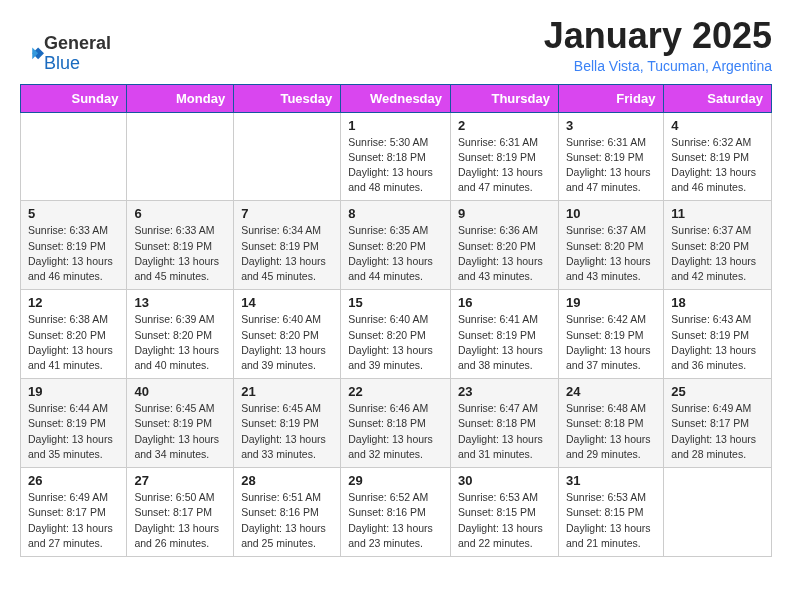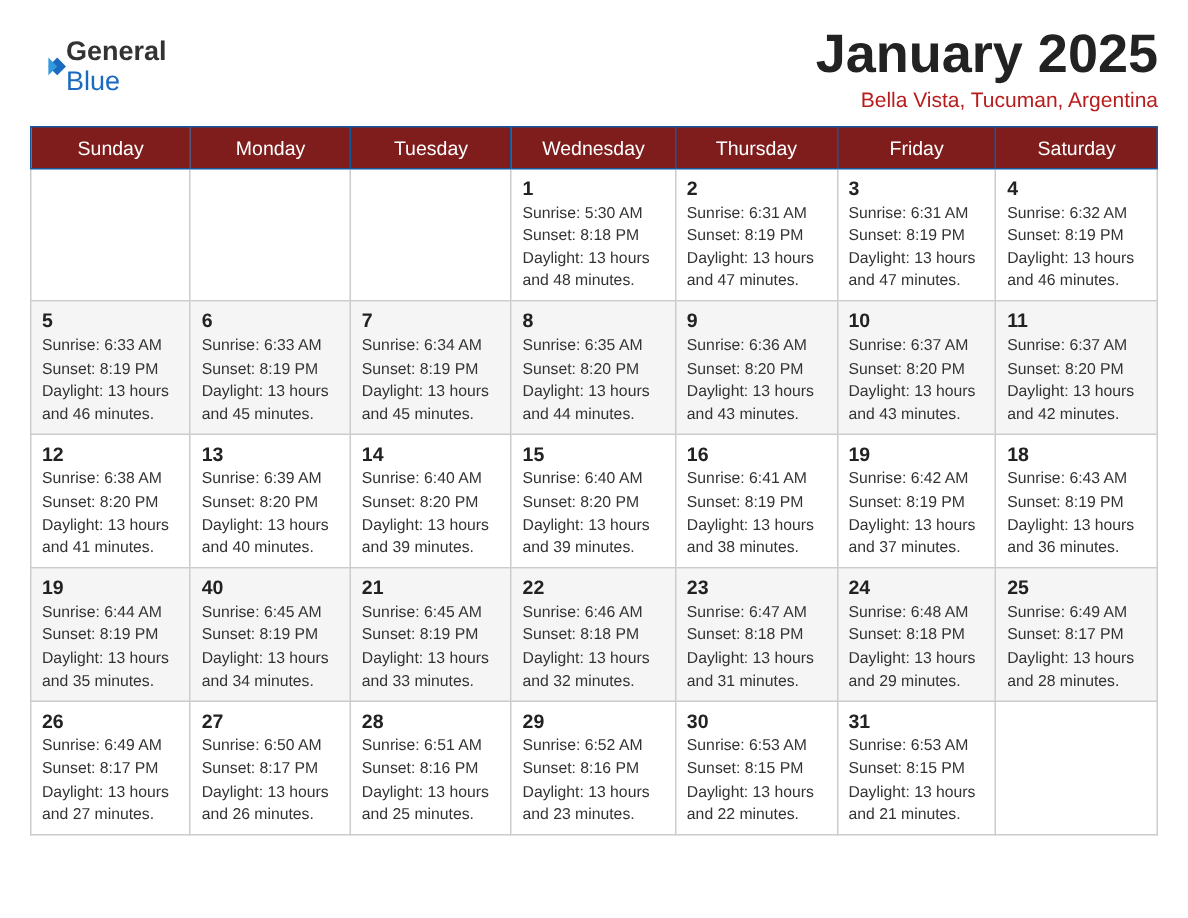--- a/index.html
+++ b/index.html
@@ -8,21 +8,21 @@
       background: #fff;
       width: 792px;
       min-height: 612px;
     }
     .page {
       width: 792px;
       padding: 16px 20px 16px 20px;
     }
     .header {
       display: flex;
-      align-items: center;
+      align-items: flex-end;
       justify-content: space-between;
       margin-bottom: 10px;
     }
     .logo {
       display: flex;
       align-items: center;
     }
     .logo-text {
       display: flex;
       flex-direction: column;
@@ -47,35 +47,35 @@
       text-align: right;
     }
     .month-title {
       font-size: 36px;
       font-weight: bold;
       color: #222;
       line-height: 1.1;
     }
     .location {
       font-size: 14px;
-      color: #b91c1c;
+      color: #3b82f6;
       margin-top: 2px;
     }
     .calendar {
       width: 100%;
       border-collapse: collapse;
       border: 1px solid #ccc;
     }
     .calendar th {
-      background-color: #7f1d1d;
+      background-color: #d946ef;
       color: #fff;
-      text-align: center;
+      text-align: right;
       padding: 6px 8px;
       font-size: 13px;
-      font-weight: normal;
+      font-weight: bold;
       border: 1px solid #1558a0;
     }
     .calendar td {
       border: 1px solid #ccc;
       vertical-align: top;
       padding: 5px 7px;
       width: 113px;
       min-height: 80px;
       background: #fff;
     }

